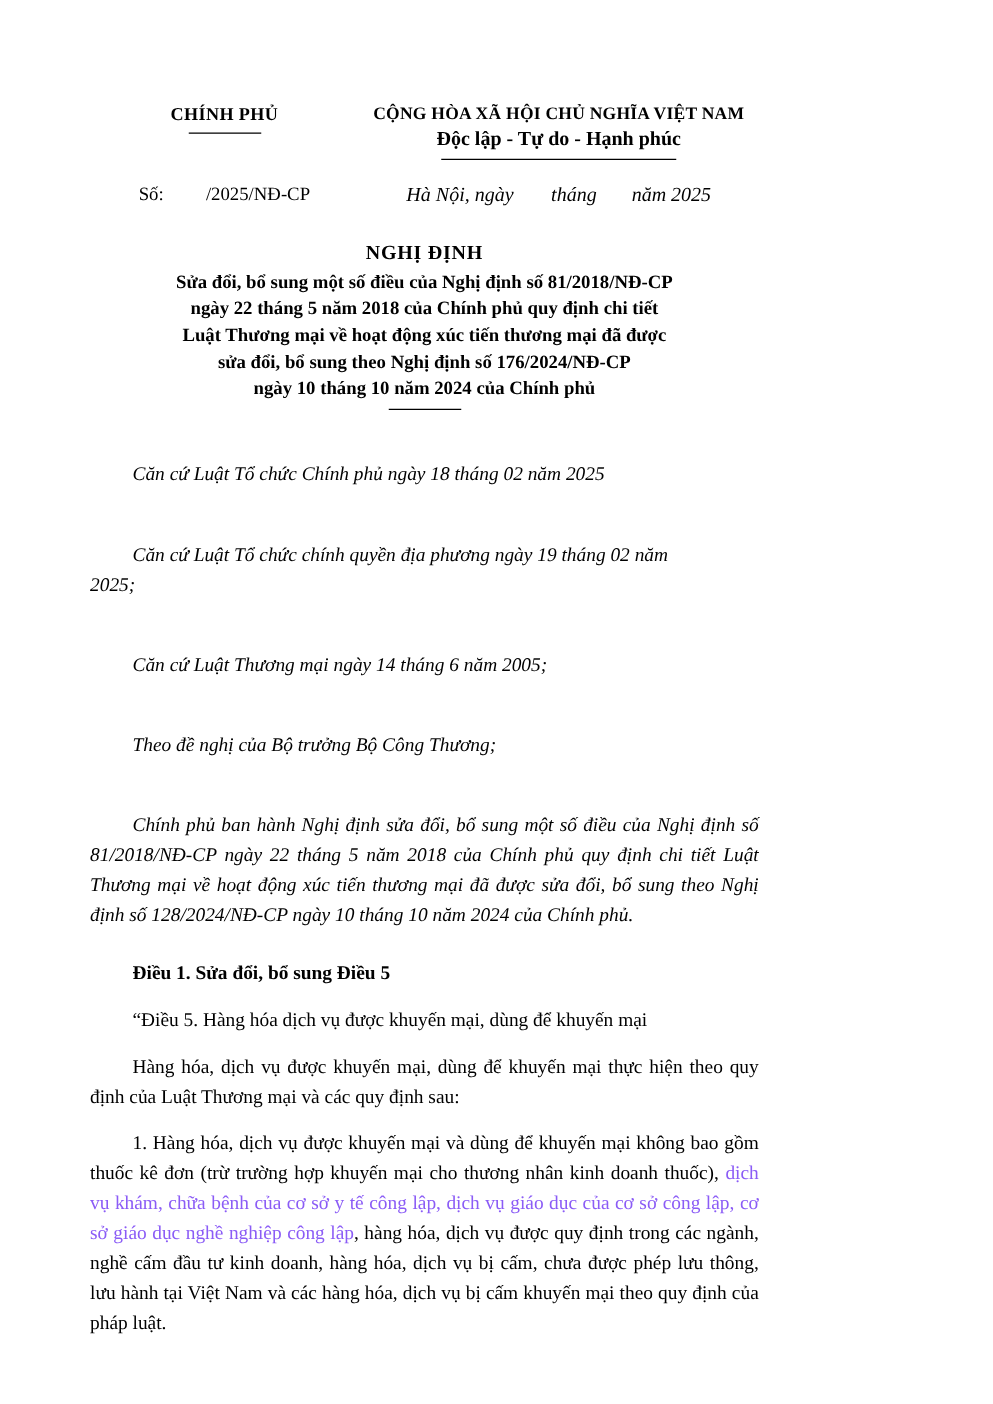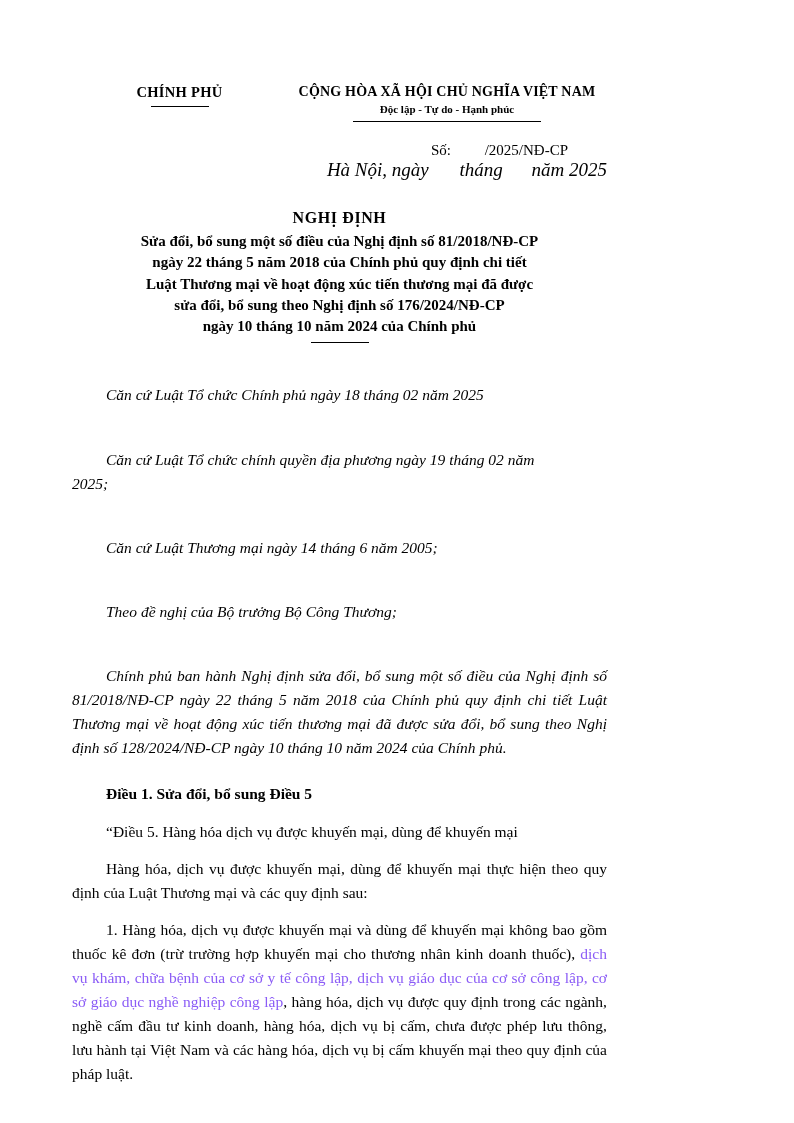--- a/index.html
+++ b/index.html
@@ -43,60 +43,59 @@
     font-weight: bold;
     letter-spacing: 0.3px;
   }
   .nation-name {
     font-size: 14px;
     font-weight: bold;
     letter-spacing: 0.2px;
     white-space: nowrap;
   }
   .motto {
-    font-size: 11px;
+    font-size: 16px;
     font-weight: bold;
     margin-top: 3px;
   }
   .rule-short {
     width: 58px;
     height: 0;
     border-top: 1px solid #000;
     margin: 5px auto 0 auto;
   }
   .rule-med {
     width: 188px;
     height: 0;
     border-top: 1px solid #000;
     margin: 6px auto 0 auto;
   }
 
   
   .numrow {
     display: flex;
-    align-items: flex-end;
+    align-items: flex-start;
     margin-top: 20px;
-    flex-direction: column;
   }
   .numrow-left {
     width: 215px;
     text-align: center;
     font-size: 15px;
   }
   .numrow-left .so-label {
     display: inline-block;
   }
   .numrow-left .so-value {
     display: inline-block;
     margin-left: 30px;
   }
   .numrow-right {
     flex: 1;
     text-align: center;
-    font-size: 19px;
+    font-size: 16px;
     font-style: italic;
   }
   .numrow-right span {
     display: inline-block;
   }
   .dr-place { margin-right: 26px; }
   .dr-month { margin-right: 24px; }
 
   
   .title-block {

